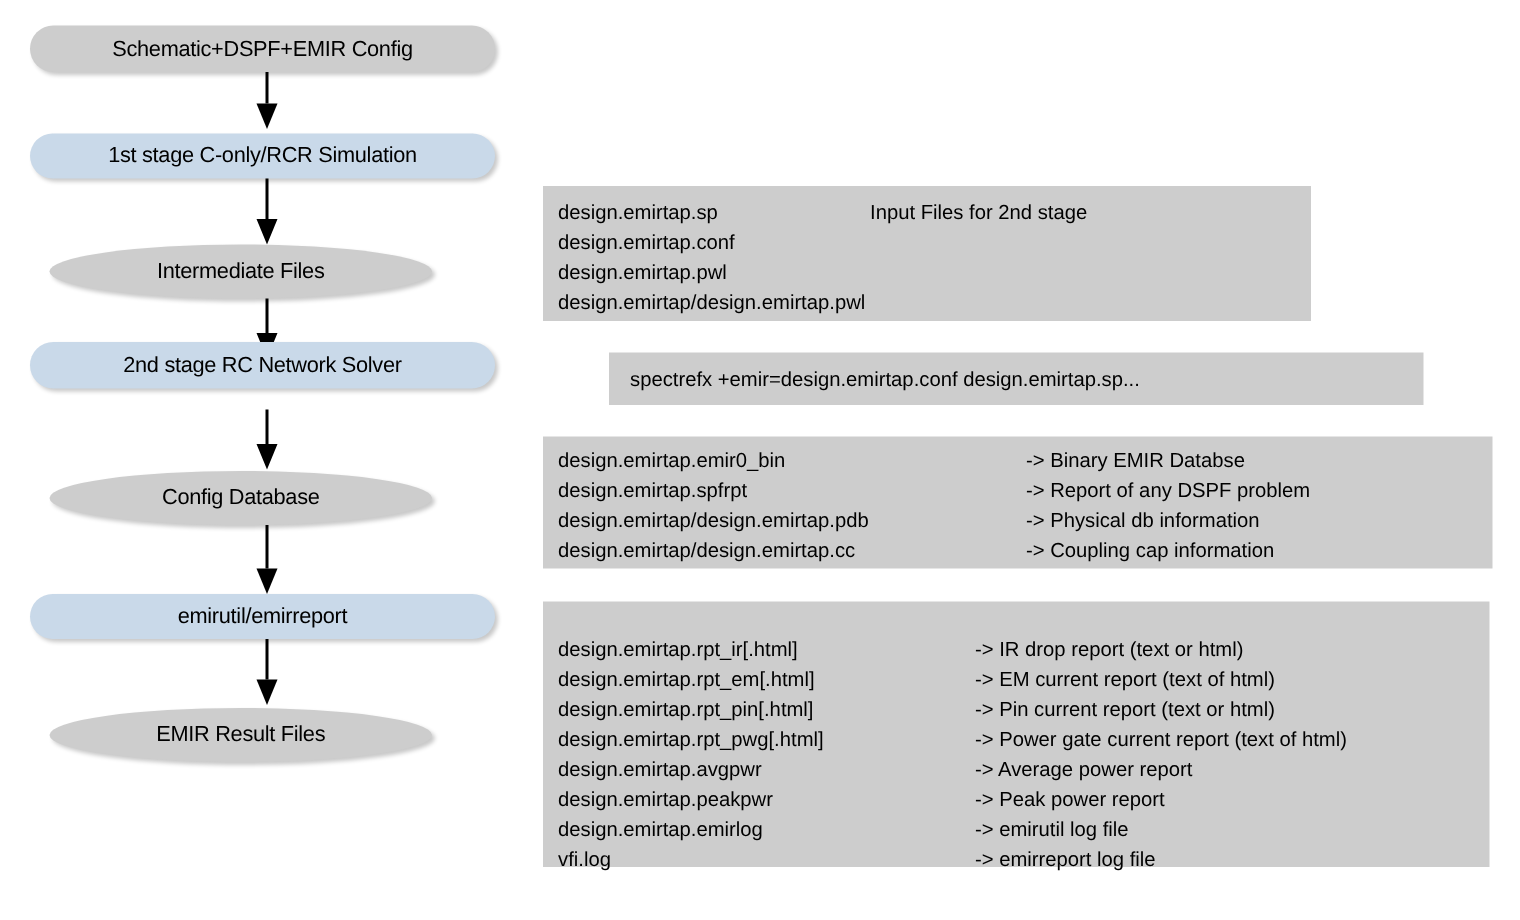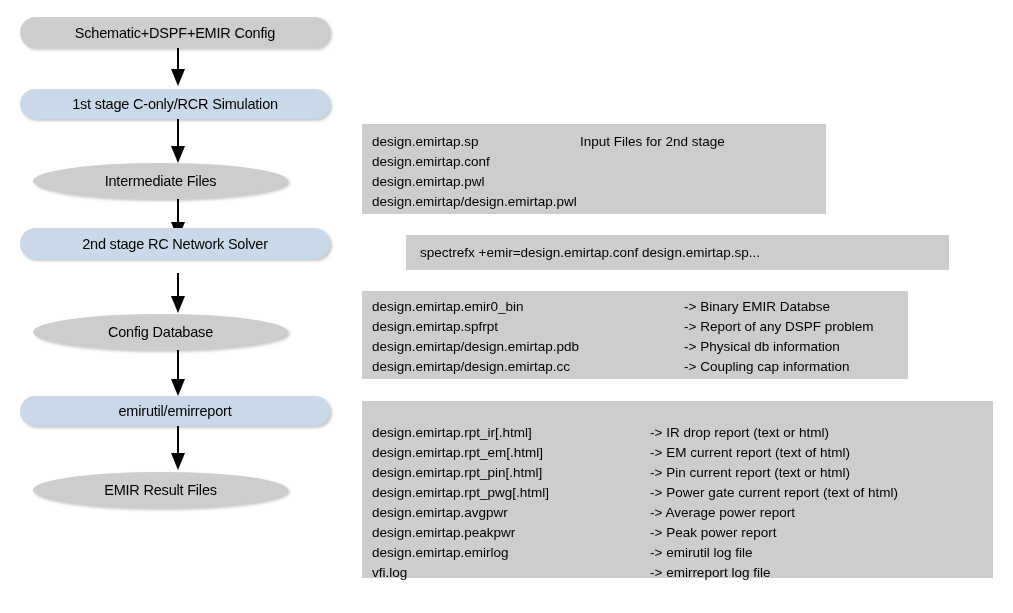--- a/index.html
+++ b/index.html
@@ -101,41 +101,41 @@
     top: 0;
   }
   .panel-col-desc {
     position: absolute;
     top: 0;
   }
 
   #panel-inputs {
     left: 362px;
     top: 124px;
-    width: 464px;
+    width: 512px;
     height: 90px;
     padding: 8px 0 4px 10px;
   }
   #panel-inputs .panel-col-desc {
     left: 208px;
   }
 
   #panel-command {
     left: 362px;
     top: 235px;
     width: 543px;
     height: 35px;
     padding: 8px 0 0 14px;
     margin-left: 44px;
   }
 
   #panel-binary {
     left: 362px;
     top: 291px;
-    width: 546px;
+    width: 633px;
     height: 88px;
     padding: 6px 0 0 10px;
   }
   #panel-binary .panel-col-desc {
     left: 312px;
   }
 
   #panel-results {
     left: 362px;
     top: 401px;

